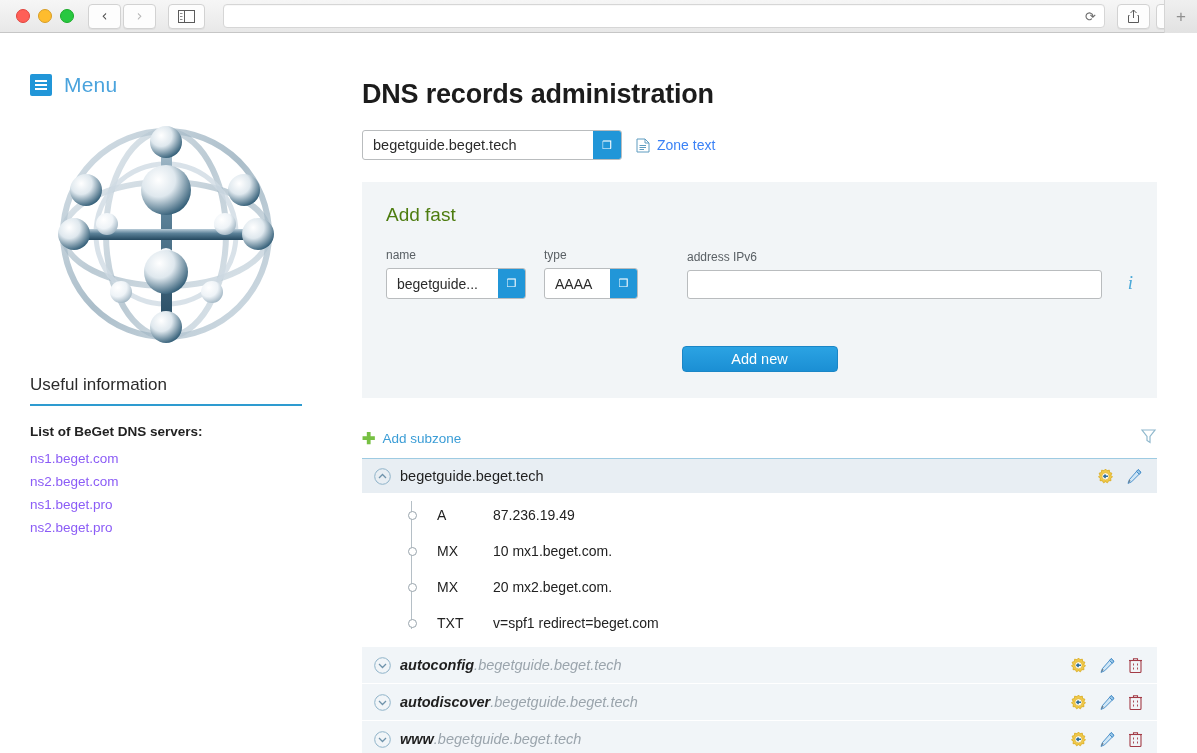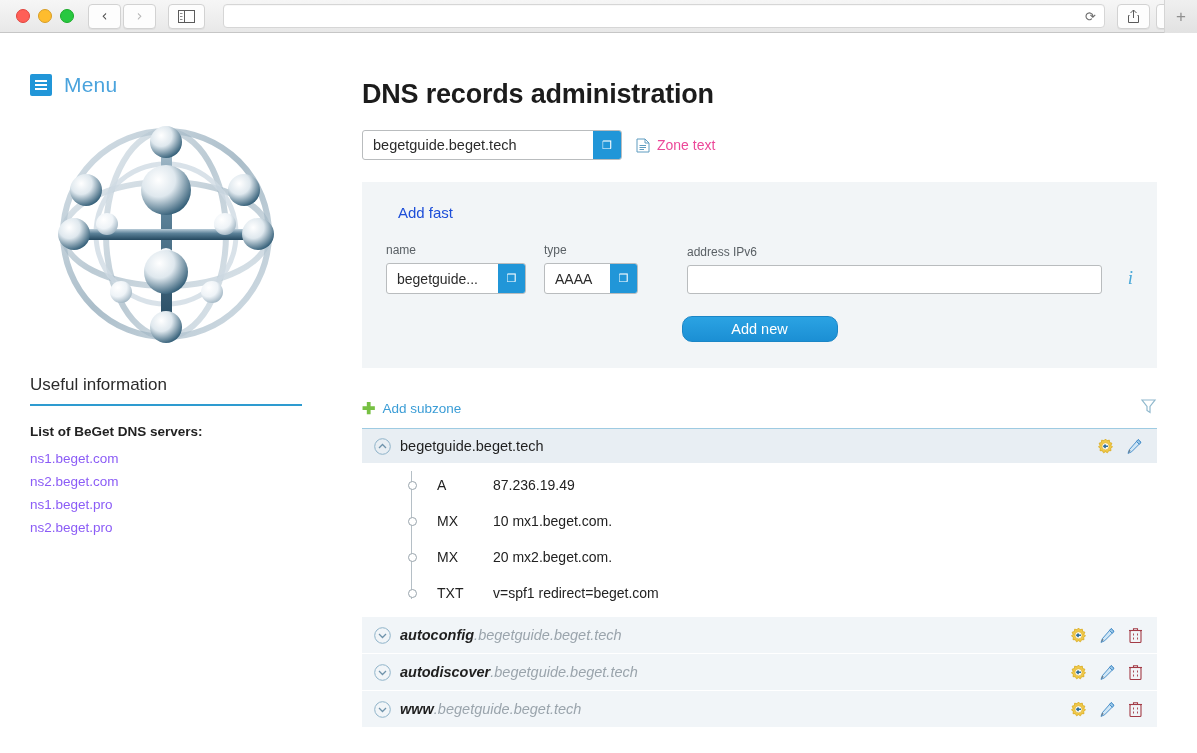--- a/index.html
+++ b/index.html
@@ -171,36 +171,35 @@
     background: #2196d8;
     display: flex; align-items: center; justify-content: center;
     color: #fff;
     font-size: 11px;
   }
   .select-zone { width: 258px; }
   .select-zone .val { flex: 1; }
 
   .zone-text-link {
     display: flex; align-items: center; gap: 7px;
-    color: #ec4899;
+    color: #3b82f6;
     font-size: 14px;
     cursor: pointer;
   }
 
   
   .addfast {
     background: #f2f5f7;
     padding: 22px 24px 26px 24px;
     margin-bottom: 30px;
   }
   .addfast-title {
-    font-size: 15px;
-    color: #1d4ed8;
+    font-size: 19px;
+    color: #4d7c0f;
     margin-bottom: 22px;
-    margin-left: 12px;
   }
   .field-row { display: flex; align-items: flex-end; gap: 18px; }
   .field { display: flex; flex-direction: column; }
   .field-label {
     font-size: 12px;
     color: #5a6065;
     margin-bottom: 6px;
   }
   .select-name { width: 138px; height: 29px; }
   .select-name .val { flex: 1; font-size: 14px; }
@@ -231,23 +230,24 @@
     line-height: 29px;
   }
   .addnew-wrap { display: flex; justify-content: center; margin-top: 22px; }
   .btn-addnew {
     background: linear-gradient(#2ba3e3, #1b8fd4);
     border: 1px solid #1b86c6;
     color: #fff;
     font-size: 14.5px;
     width: 156px;
     height: 26px;
-    border-radius: 10px;
+    border-radius: 4px;
     cursor: pointer;
     font-family: "Liberation Sans", sans-serif;
+    margin-top: 25px;
   }
 
   
   .sub-toolbar {
     display: flex; align-items: center; justify-content: space-between;
     padding-bottom: 9px;
     border-bottom: 1px solid #9ecbe2;
     margin-bottom: 0;
   }
   .add-subzone {

